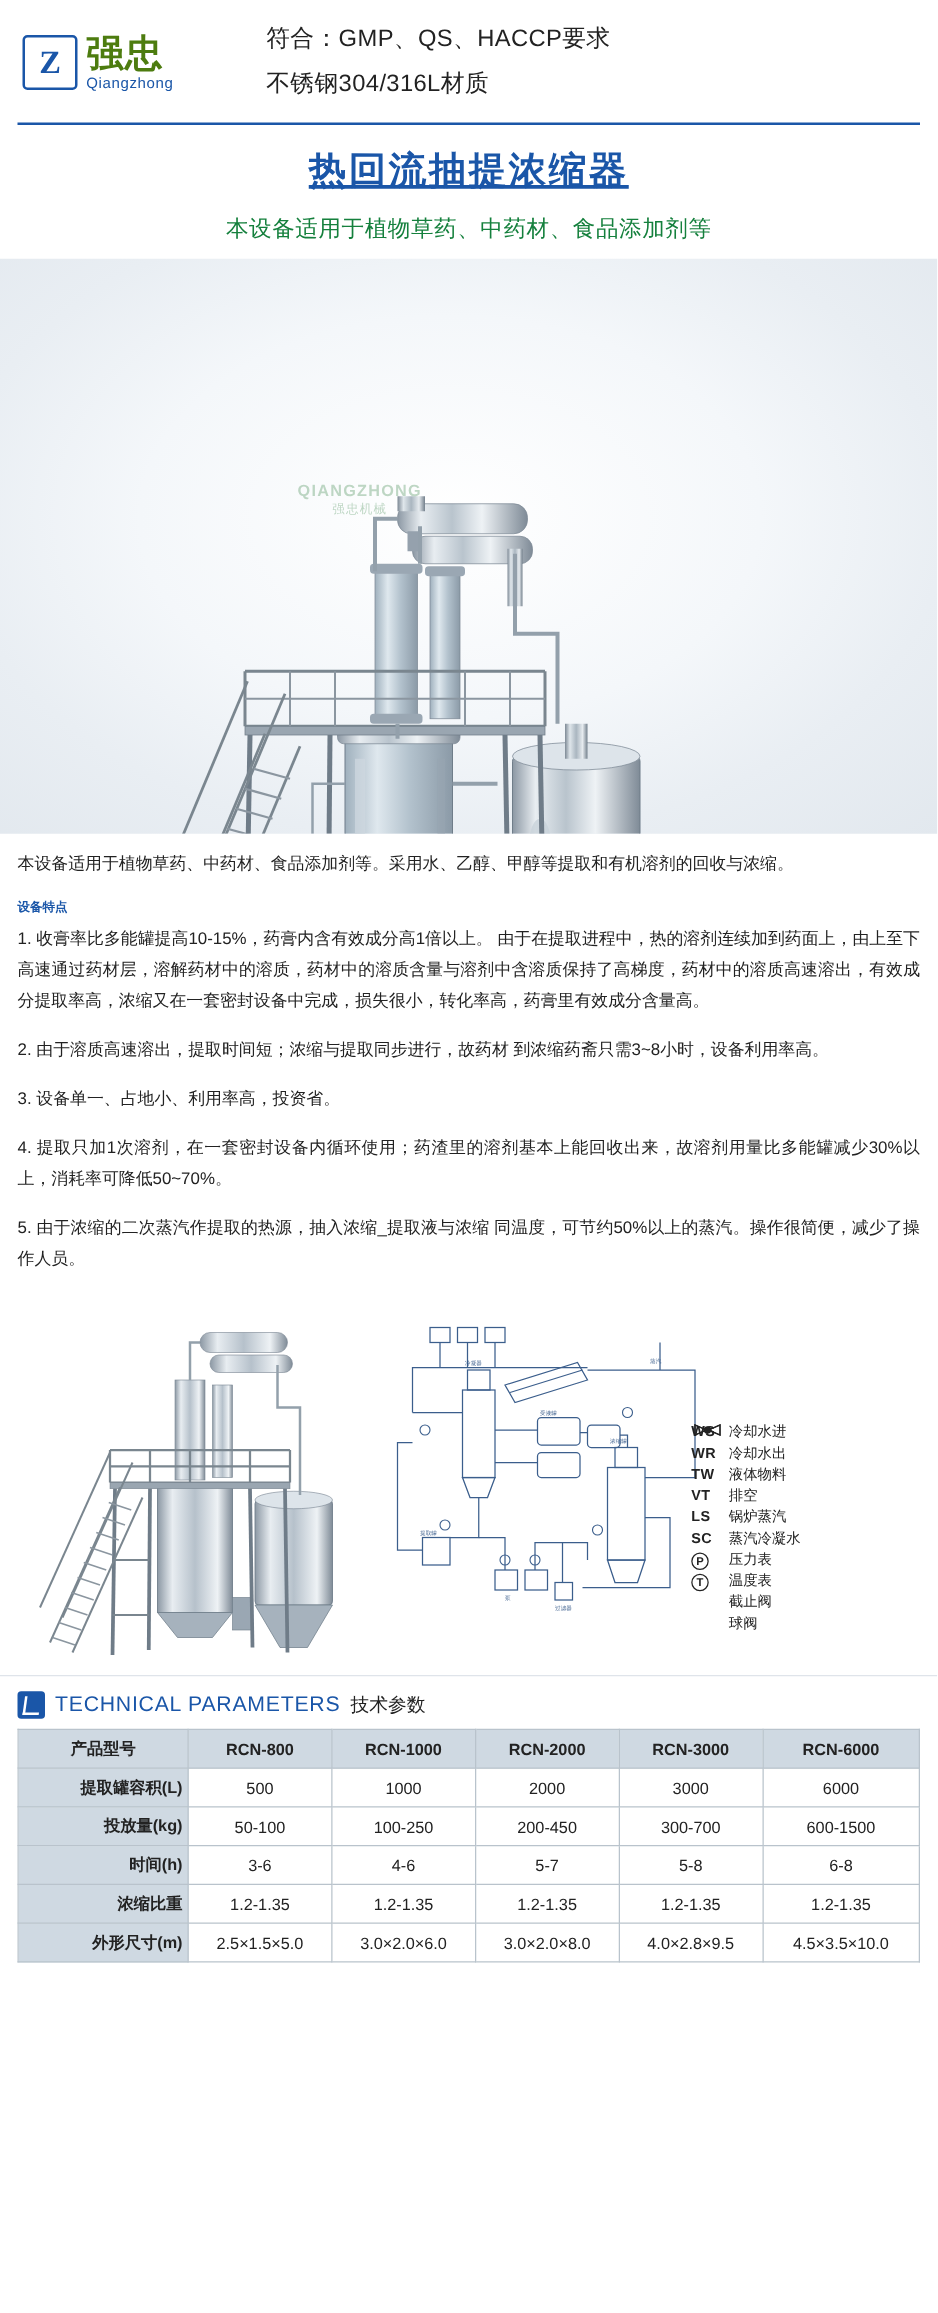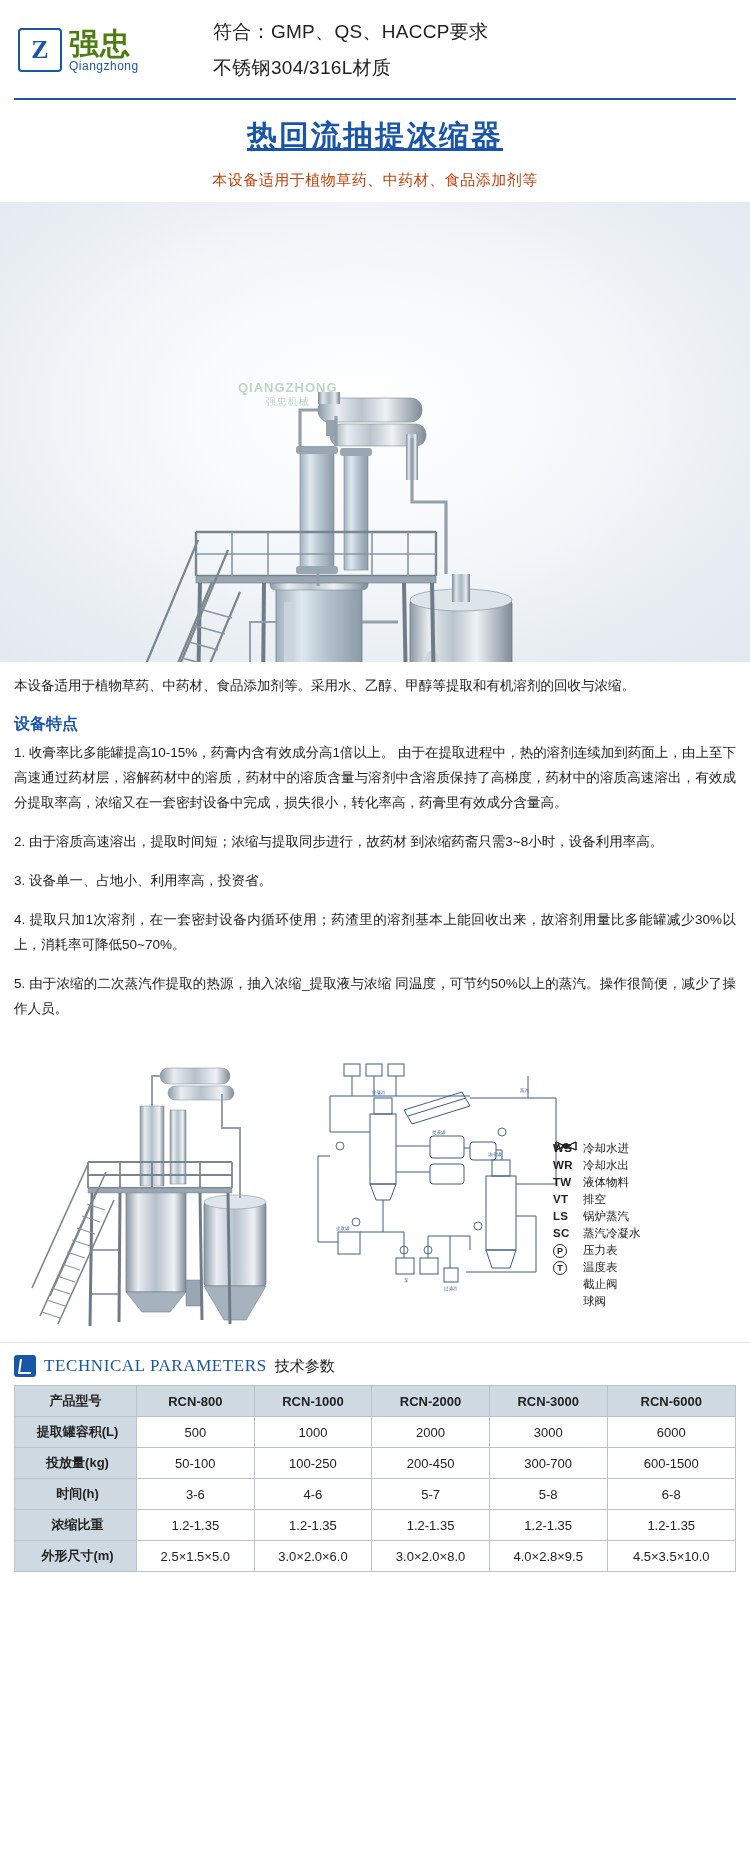--- a/index.html
+++ b/index.html
@@ -87,22 +87,22 @@
   }
   .main-title {
     font-size: 30px;
     font-weight: bold;
     color: #1a56a8;
     letter-spacing: 2px;
     font-family: "DejaVu Sans", "Liberation Sans", sans-serif;
     text-decoration: underline;
   }
   .sub-title {
-    font-size: 15px;
-    color: #c2410c;
+    font-size: 18px;
+    color: #15803d;
     margin-top: 14px;
     letter-spacing: 0.5px;
   }
 
   
   .hero {
     position: relative;
     width: 750px;
     height: 460px;
     margin-top: 8px;
@@ -131,21 +131,21 @@
   .content {
     padding: 4px 14px 0 14px;
   }
   .lead {
     font-size: 13.5px;
     color: #222;
     line-height: 1.8;
     margin: 8px 0 16px 0;
   }
   .sec-head {
-    font-size: 16px;
+    font-size: 10px;
     color: #1a56a8;
     font-weight: bold;
     margin: 6px 0 6px 0;
   }
   .para {
     font-size: 13.5px;
     color: #222;
     line-height: 1.85;
     margin: 0 0 14px 0;
     text-align: justify;
@@ -194,21 +194,20 @@
   }
 
   
   .tp-head {
     display: flex;
     align-items: center;
     gap: 8px;
     padding: 12px 14px 8px 14px;
     border-top: 1px solid #dfe4ea;
     margin-top: 6px;
-    font-family: Liberation Serif, serif;
   }
   .tp-icon {
     width: 22px; height: 22px;
     background: #1a56a8;
     border-radius: 3px;
     position: relative;
     flex: 0 0 auto;
   }
   .tp-icon:after {
     content: "";
@@ -244,23 +243,23 @@
     padding: 2px 4px;
     font-weight: normal;
   }
   table.params thead th {
     background: #cfd9e2;
     font-weight: bold;
   }
   table.params tbody th {
     background: #cfd9e2;
     font-weight: bold;
-    text-align: center;
+    text-align: right;
     padding-left: 8px;
-    width: 122px;
+    width: 136px;
   }
   table.params tbody td { background: #ffffff; }
 </style>
 </head>
 <body>
 
 <div class="page">
 
   <div class="header">
     <div class="logo-block">

